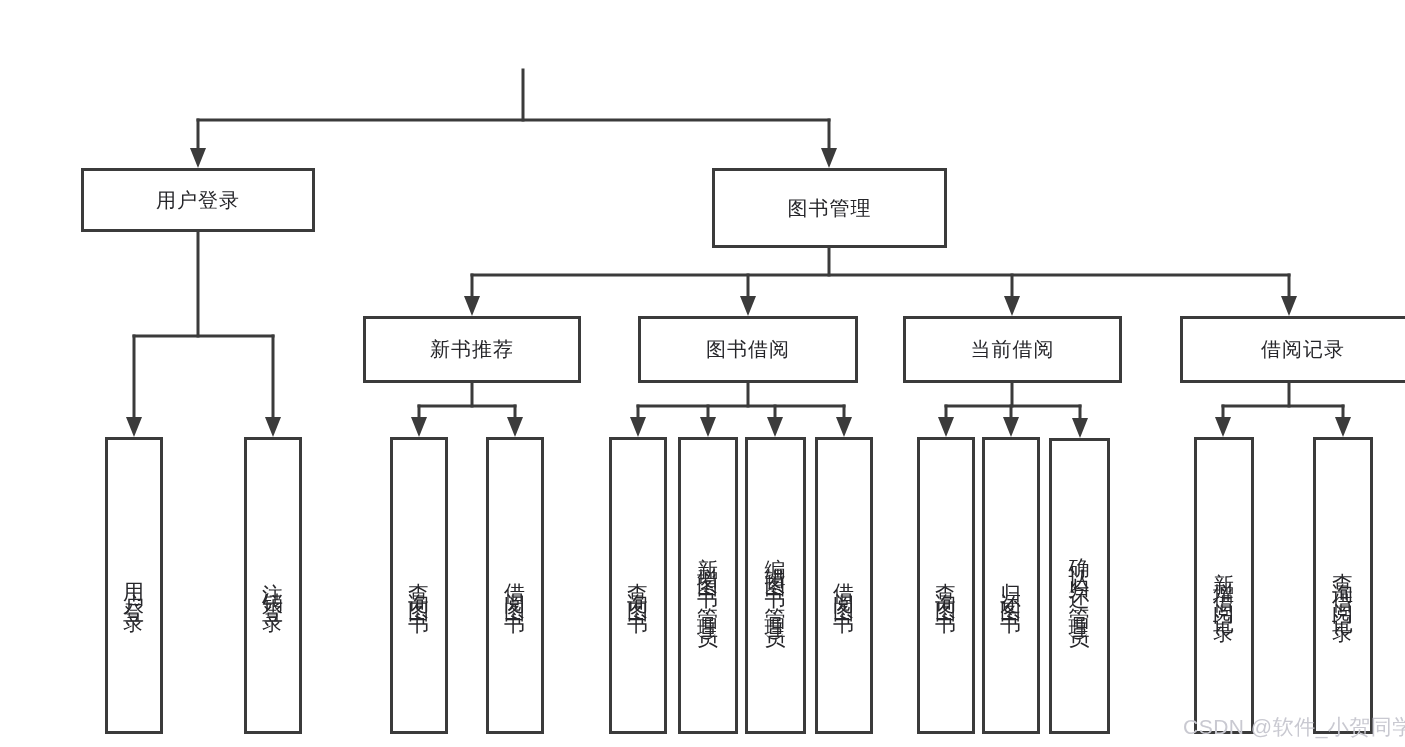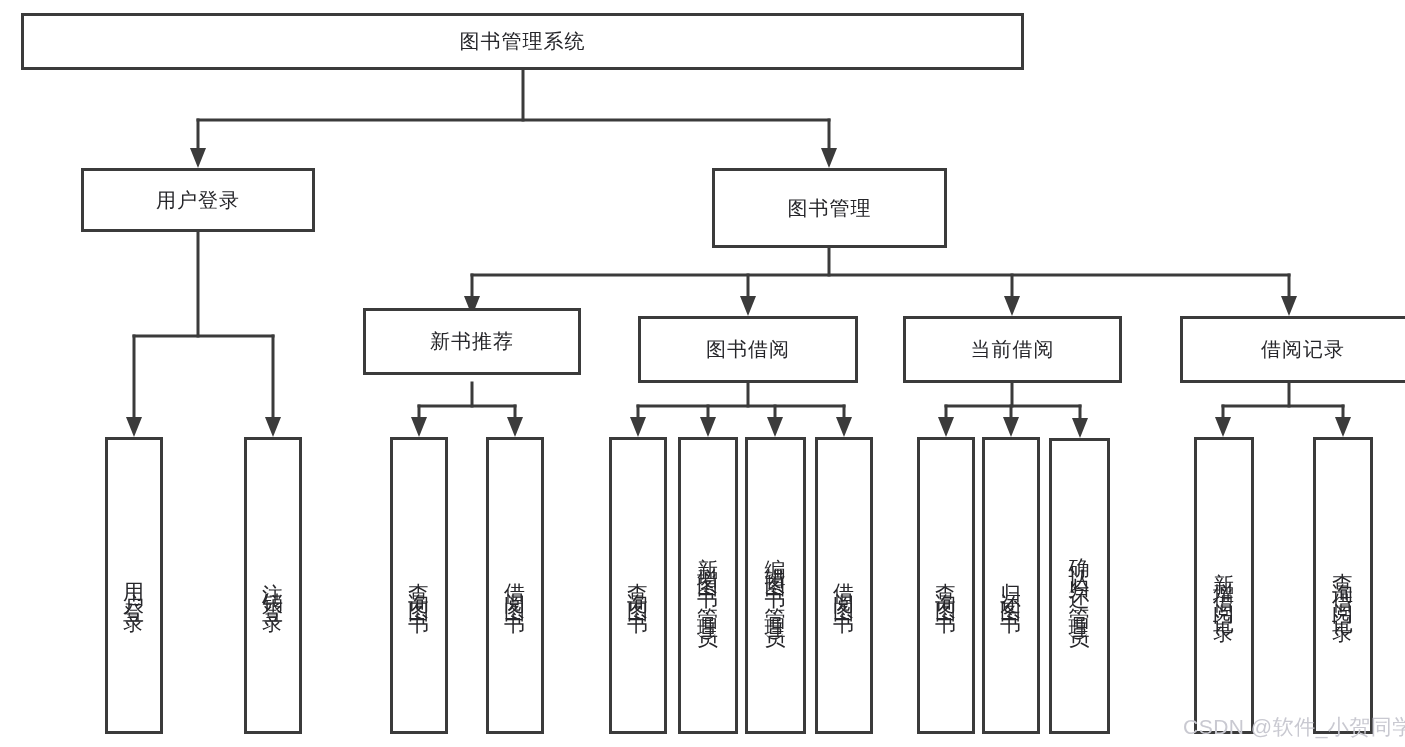--- a/index.html
+++ b/index.html
@@ -76,32 +76,29 @@
       <line x1="1080" y1="406" x2="1080" y2="424" stroke="#3b3b3b" stroke-width="3" stroke-linecap="square"></line>
       <polygon points="1072,418 1088,418 1080,438" fill="#3b3b3b"></polygon>
       <line x1="1289" y1="383" x2="1289" y2="406" stroke="#3b3b3b" stroke-width="3" stroke-linecap="square"></line>
       <line x1="1223" y1="406" x2="1343" y2="406" stroke="#3b3b3b" stroke-width="3" stroke-linecap="square"></line>
       <line x1="1223" y1="406" x2="1223" y2="423" stroke="#3b3b3b" stroke-width="3" stroke-linecap="square"></line>
       <polygon points="1215,417 1231,417 1223,437" fill="#3b3b3b"></polygon>
       <line x1="1343" y1="406" x2="1343" y2="423" stroke="#3b3b3b" stroke-width="3" stroke-linecap="square"></line>
       <polygon points="1335,417 1351,417 1343,437" fill="#3b3b3b"></polygon>
     </svg>
 
-  <div class="box h" style="left:21px;top:13px;width:1003px;height:57px">
-    <span class="hl">图书管理系统</span>
-  </div>
 
   <div class="box h" style="left:81px;top:168px;width:234px;height:64px">
     <span class="hl">用户登录</span>
   </div>
   <div class="box h" style="left:712px;top:168px;width:235px;height:80px">
     <span class="hl">图书管理</span>
   </div>
 
-  <div class="box h" style="left:363px;top:308px;width:218px;height:67px">
+  <div class="box h" style="left:363px;top:316px;width:218px;height:67px">
     <span class="hl">新书推荐</span>
   </div>
   <div class="box h" style="left:638px;top:316px;width:220px;height:67px">
     <span class="hl">图书借阅</span>
   </div>
   <div class="box h" style="left:903px;top:316px;width:219px;height:67px">
     <span class="hl">当前借阅</span>
   </div>
   <div class="box h" style="left:1180px;top:316px;width:246px;height:67px">
     <span class="hl">借阅记录</span>

